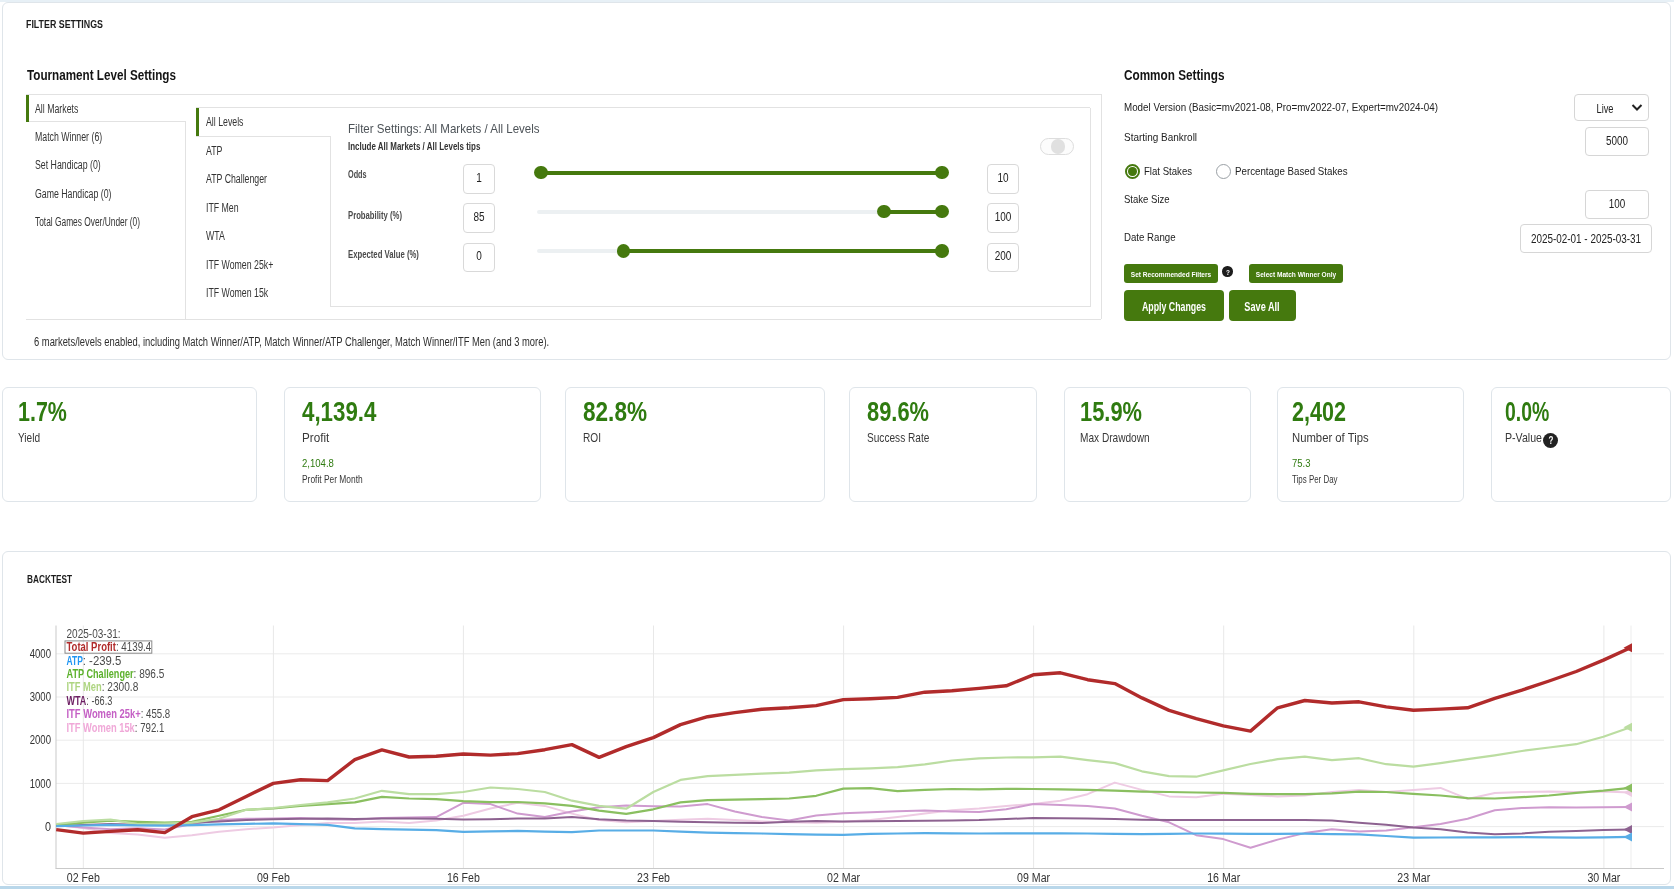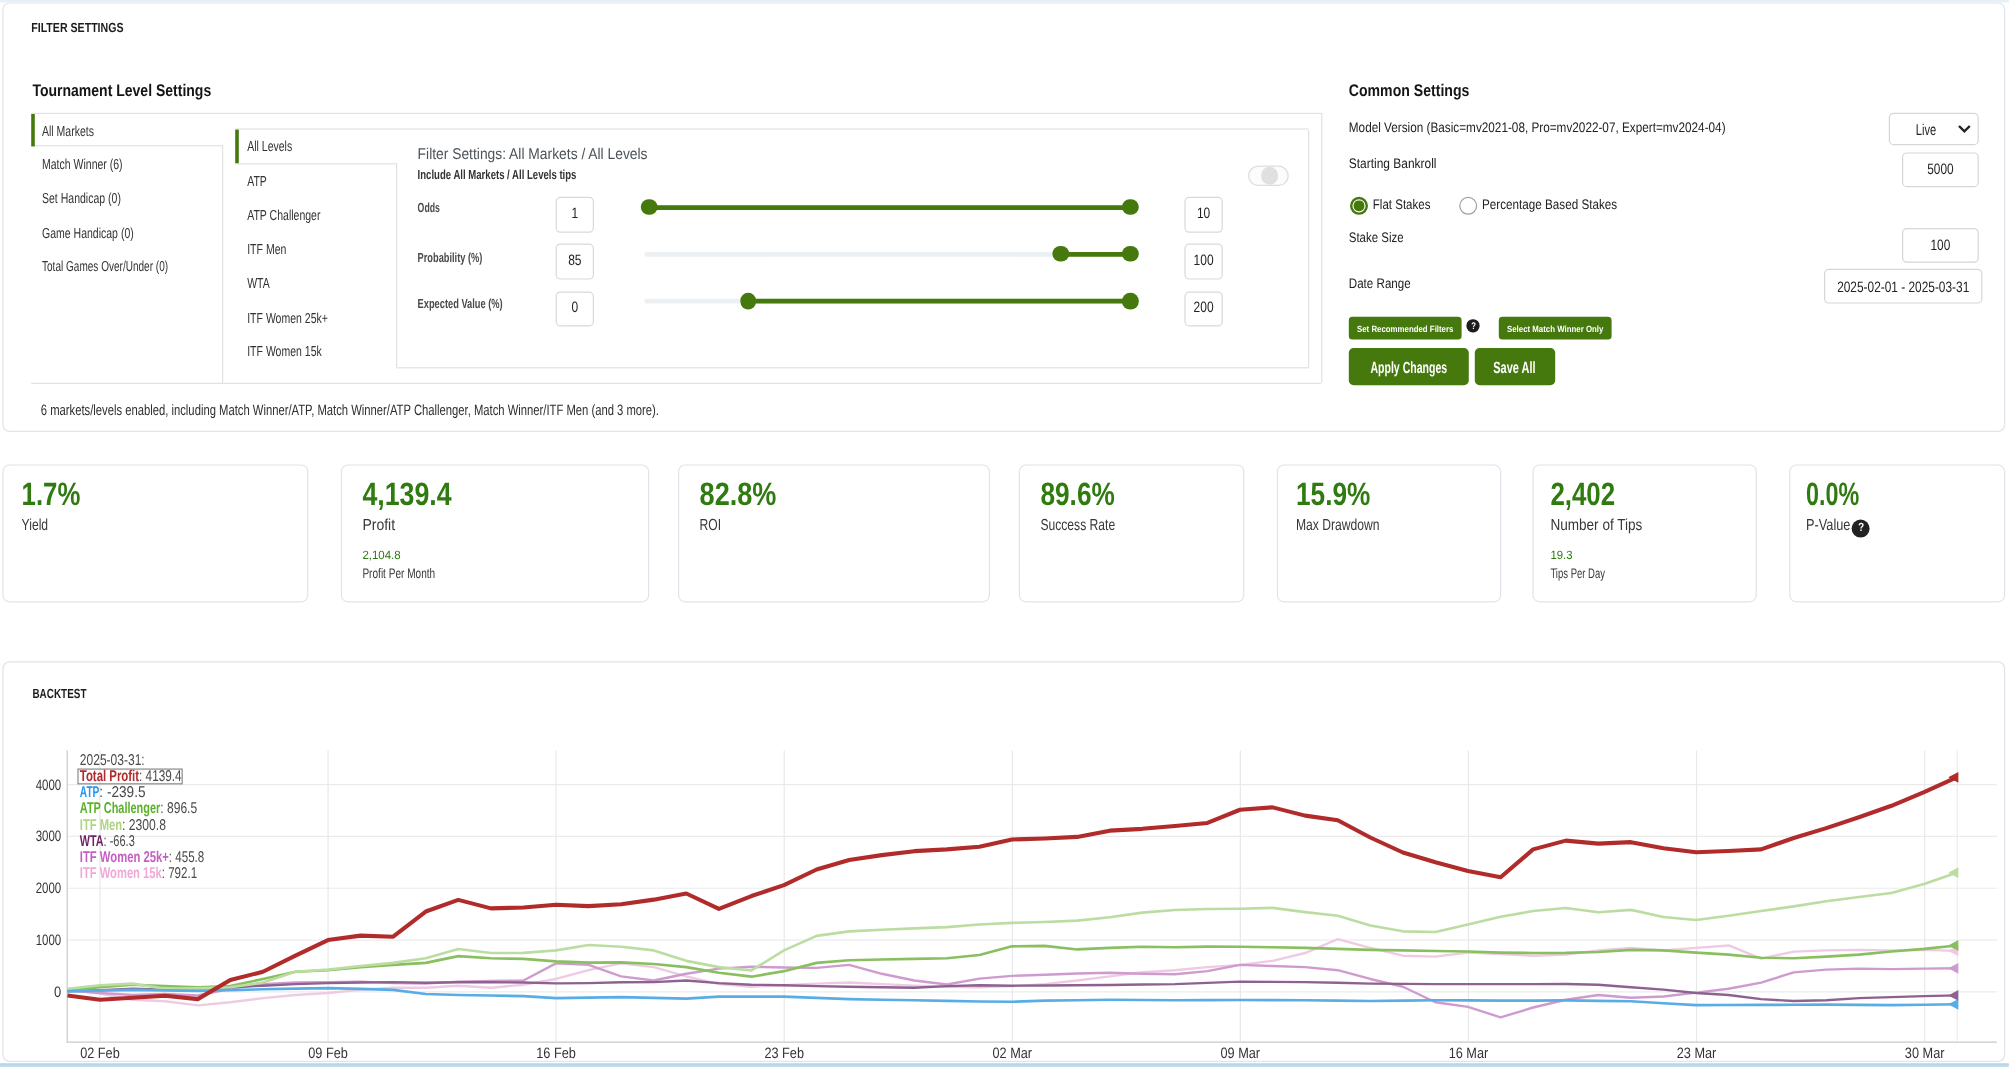--- a/index.html
+++ b/index.html
@@ -108,21 +108,21 @@
 <div style="position:absolute;left:583px;top:437px;transform:translateY(-50%) scaleX(0.76);transform-origin:left center;font-size:13.3px;font-weight:400;color:#383838;white-space:nowrap;">ROI</div>
 <div style="position:absolute;left:849px;top:386.5px;width:188px;height:115px;background:#fff;border:1px solid #dfe5ea;border-radius:6px"></div>
 <div style="position:absolute;left:867px;top:411.5px;transform:translateY(-50%) scaleX(0.81);transform-origin:left center;font-size:27px;font-weight:700;color:#2f7b10;white-space:nowrap;">89.6%</div>
 <div style="position:absolute;left:867px;top:437px;transform:translateY(-50%) scaleX(0.76);transform-origin:left center;font-size:13.3px;font-weight:400;color:#383838;white-space:nowrap;">Success Rate</div>
 <div style="position:absolute;left:1064px;top:386.5px;width:187px;height:115px;background:#fff;border:1px solid #dfe5ea;border-radius:6px"></div>
 <div style="position:absolute;left:1080px;top:411.5px;transform:translateY(-50%) scaleX(0.81);transform-origin:left center;font-size:27px;font-weight:700;color:#2f7b10;white-space:nowrap;">15.9%</div>
 <div style="position:absolute;left:1080px;top:437px;transform:translateY(-50%) scaleX(0.76);transform-origin:left center;font-size:13.3px;font-weight:400;color:#383838;white-space:nowrap;">Max Drawdown</div>
 <div style="position:absolute;left:1276.5px;top:386.5px;width:187.5px;height:115px;background:#fff;border:1px solid #dfe5ea;border-radius:6px"></div>
 <div style="position:absolute;left:1291.5px;top:411.5px;transform:translateY(-50%) scaleX(0.798);transform-origin:left center;font-size:27px;font-weight:700;color:#2f7b10;white-space:nowrap;">2,402</div>
 <div style="position:absolute;left:1291.5px;top:437px;transform:translateY(-50%) scaleX(0.85);transform-origin:left center;font-size:13.3px;font-weight:400;color:#383838;white-space:nowrap;">Number of Tips</div>
-<div style="position:absolute;left:1291.5px;top:463.3px;transform:translateY(-50%) scaleX(0.945);transform-origin:left center;font-size:10px;font-weight:400;color:#2f7b10;white-space:nowrap;">19.3</div>
+<div style="position:absolute;left:1291.5px;top:463.3px;transform:translateY(-50%) scaleX(0.945);transform-origin:left center;font-size:10px;font-weight:400;color:#2f7b10;white-space:nowrap;">75.3</div>
 <div style="position:absolute;left:1291.5px;top:479px;transform:translateY(-50%) scaleX(0.689);transform-origin:left center;font-size:11.5px;font-weight:400;color:#383838;white-space:nowrap;">Tips Per Day</div>
 <div style="position:absolute;left:1491px;top:386.5px;width:180px;height:115px;background:#fff;border:1px solid #dfe5ea;border-radius:6px"></div>
 <div style="position:absolute;left:1504.5px;top:411.5px;transform:translateY(-50%) scaleX(0.72);transform-origin:left center;font-size:27px;font-weight:700;color:#2f7b10;white-space:nowrap;">0.0%</div>
 <div style="position:absolute;left:1504.5px;top:437px;transform:translateY(-50%) scaleX(0.799);transform-origin:left center;font-size:13.3px;font-weight:400;color:#383838;white-space:nowrap;">P-Value</div>
 <div style="position:absolute;left:1543.2px;top:432.6px;width:15px;height:15px;background:#222;border-radius:50%"></div>
 <div style="position:absolute;left:1550.8px;width:0;display:flex;justify-content:center;top:440.1px;transform:translateY(-50%) scaleX(0.8);transform-origin:center center;font-size:10px;font-weight:700;color:#fff;white-space:nowrap;">?</div>
 <div style="position:absolute;left:2px;top:550.5px;width:1669px;height:334px;background:#fff;border:1px solid #dfe5ea;border-radius:6px"></div>
 <div style="position:absolute;left:26.5px;top:579px;transform:translateY(-50%) scaleX(0.752);transform-origin:left center;font-size:11px;font-weight:700;color:#1c1c1c;white-space:nowrap;">BACKTEST</div>
 <svg width="1674" height="339" viewBox="0 0 1674 339" style="position:absolute;left:0;top:550px;font-family:'Liberation Sans',sans-serif">
 <line x1="56" y1="103.8" x2="1664" y2="103.8" stroke="#ebebeb" stroke-width="1"></line>

